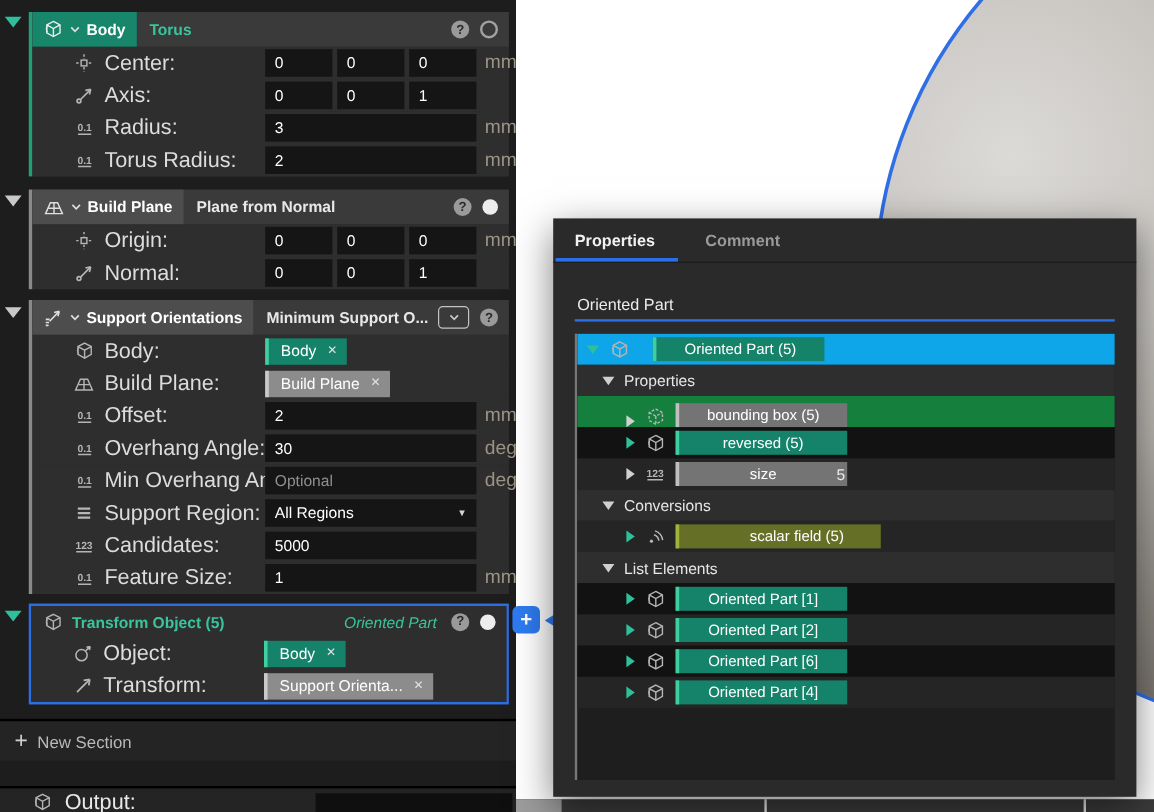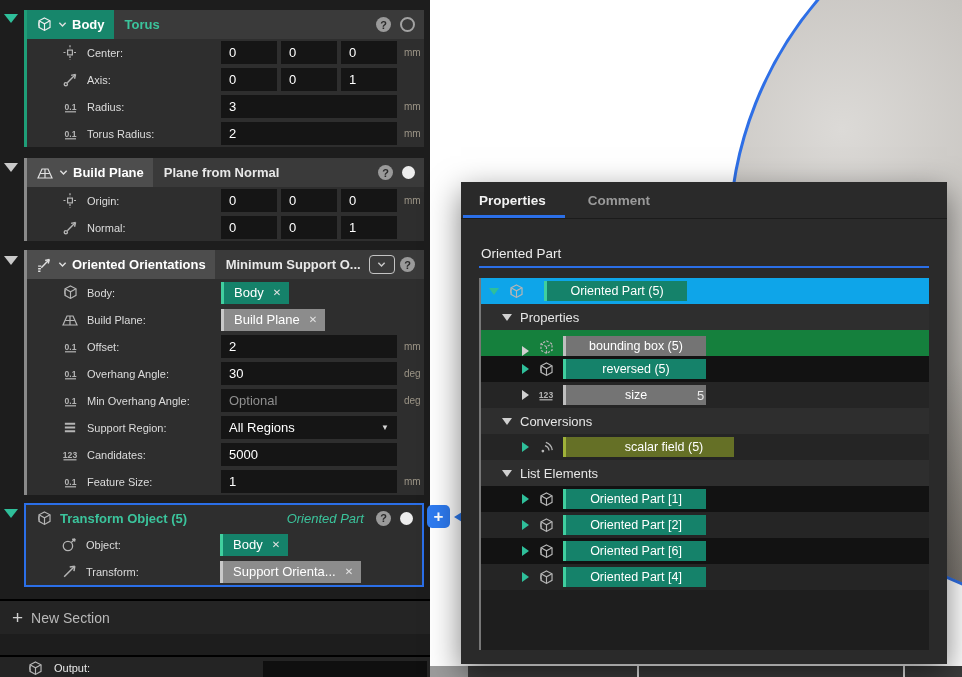--- a/index.html
+++ b/index.html
@@ -25,23 +25,23 @@
   .chead-icons{margin-left:auto;display:flex;align-items:center;gap:9px;padding-right:9px;}
   .csub + .chead-icons{margin-left:12px;}
   .help{width:15px;height:15px;border-radius:50%;background:#9a9a9a;color:#2a2a2a;font-weight:bold;
         font-size:11px;display:flex;align-items:center;justify-content:center;cursor:pointer;}
   .ring{width:11px;height:11px;border-radius:50%;border:2.5px solid #a2a2a2;cursor:pointer;}
   .dotw{width:13px;height:13px;border-radius:50%;background:#ededed;cursor:pointer;}
   .dd-box{width:24px;height:17px;border:1.5px solid #c4c4c4;border-radius:4px;display:flex;
         align-items:center;justify-content:center;margin-left:8px;cursor:pointer;}
   .frow{height:27px;display:flex;align-items:center;position:relative;background:#2e2e2e;}
   .ficon{width:22px;margin-left:32px;display:flex;justify-content:center;color:#b5b5b5;}
-  .flabel{margin-left:6px;color:#dcdcdc;font-size:11px;}
+  .flabel{margin-left:6px;color:#dcdcdc;font-size:18px;}
   .fctrl{position:absolute;left:194px;width:176px;display:flex;gap:4px;align-items:center;}
-  .funit{position:absolute;left:377px;color:#9b9486;font-size:10px;}
+  .funit{position:absolute;left:377px;color:#9b9486;font-size:16px;}
   .tin{background:#151515;border:none;outline:none;color:#fff;font-size:13px;height:23px;
        padding:0 0 0 8px;box-sizing:border-box;font-family:inherit;}
   .tin::placeholder{color:#8f8f8f;}
   .tin.v3{width:56px;} .tin.full{width:176px;}
   .selbox{background:#151515;width:176px;height:23px;display:flex;align-items:center;
        color:#fff;font-size:13px;padding-left:8px;box-sizing:border-box;cursor:pointer;}
   .selbox .car{margin-left:auto;margin-right:8px;font-size:8px;color:#d5d5d5;}
   .chip{display:inline-flex;align-items:center;height:22px;padding:0 8px 0 10px;border-left:3px solid;
         font-size:13px;color:#fff;white-space:nowrap;}
   .chip .x{margin-left:9px;font-size:10px;color:#e3e3e3;cursor:pointer;}
@@ -272,21 +272,21 @@
                 <path d="M5 11 12.2 3.6"></path>
                 <path d="M12.6 3.2 8.6 4.2M12.6 3.2 11.5 7.1"></path>
                 <path d="M2 9.5 5 9.5M2 12 4.6 12M2 14.3 4.2 14.3"></path>
               </svg>
             </span>
           <span style="color:#dfdfdf">
               <svg width="9" height="7" viewBox="0 0 10 8" fill="none" stroke="currentColor" stroke-width="1.6">
                 <path d="M1.4 2 5 5.8 8.6 2"></path>
               </svg>
             </span>
-          <span class="blabel">Oriented Orientations</span>
+          <span class="blabel">Support Orientations</span>
         </div>
         <span class="ctitle">Minimum Support O...</span>
         <span class="dd-box">
           <span style="color:#c9c9c9">
               <svg width="9" height="7" viewBox="0 0 10 8" fill="none" stroke="currentColor" stroke-width="1.6">
                 <path d="M1.4 2 5 5.8 8.6 2"></path>
               </svg>
             </span>
         </span>
         <div class="chead-icons">

